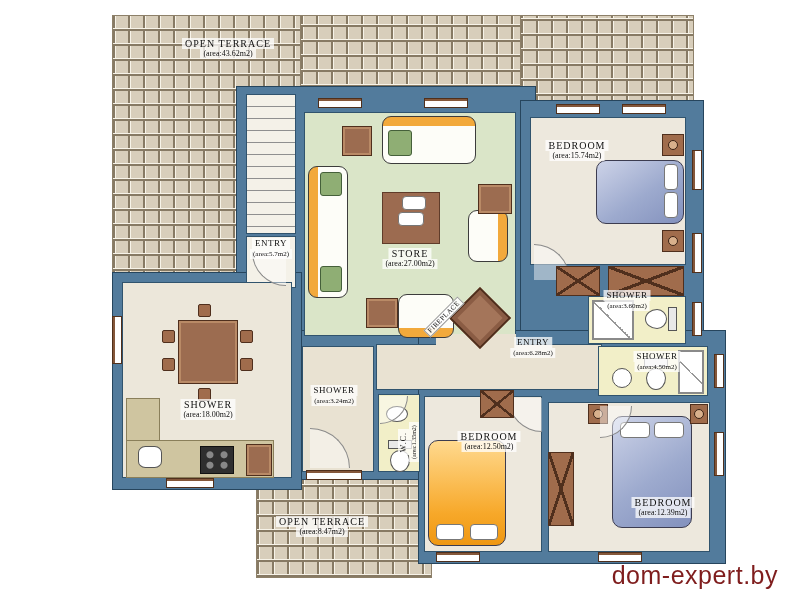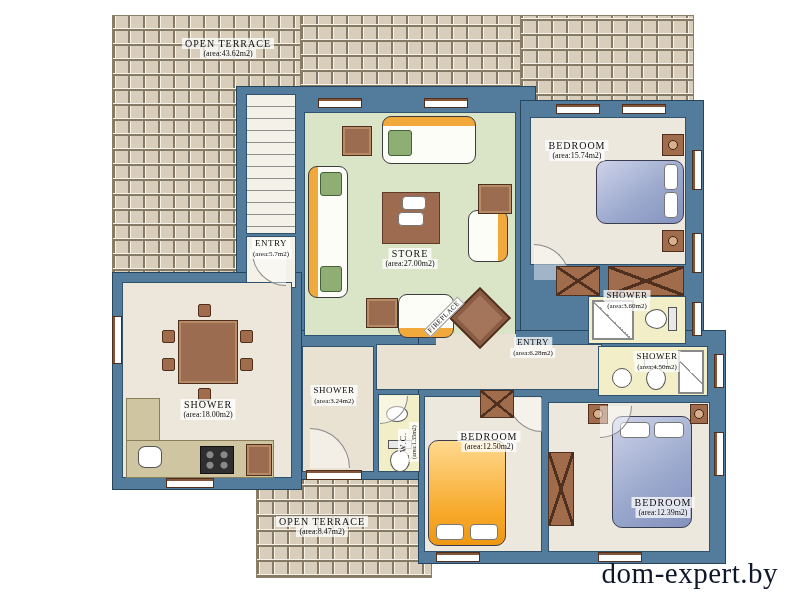--- a/index.html
+++ b/index.html
@@ -66,21 +66,21 @@
  radial-gradient(circle at 28% 70%,#888 3px,rgba(0,0,0,0) 4px),
  radial-gradient(circle at 72% 70%,#888 3px,rgba(0,0,0,0) 4px)}
 .sink{position:absolute;background:#fff;border:1px solid #555;border-radius:50%;z-index:13}
 .tray{position:absolute;background:#fff;border:2px solid #8a8a8a;z-index:12;
  background-image:linear-gradient(45deg,rgba(0,0,0,0) 47%,#999 47% 50%,rgba(0,0,0,0) 50%)}
 .toilet{position:absolute;z-index:13;width:24px;height:34px}
 .toilet .tank{position:absolute;left:0;top:0;width:24px;height:9px;background:#e8e8e8;border:1px solid #555}
 .toilet .bowl{position:absolute;left:2px;top:10px;width:20px;height:22px;background:#fff;border:1px solid #555;border-radius:50% 50% 50% 50%/45% 45% 55% 55%}
 
 
-.wm{position:absolute;right:22px;bottom:10px;font-family:Liberation Serif, serif;font-size:29px;color:#0f172a;z-index:40;letter-spacing:.5px}
+.wm{position:absolute;right:22px;bottom:10px;font-family:Liberation Sans, sans-serif;font-size:25px;color:#7f1d1d;z-index:40;letter-spacing:.5px}
 </style>
 </head>
 <body>
 
 <div class="stage">
 
   <div class="terrace" style="left:112px;top:15px;width:190px;height:272px"></div>
   <div class="terrace" style="left:300px;top:15px;width:222px;height:88px"></div>
   <div class="terrace" style="left:520px;top:15px;width:174px;height:97px"></div>
   <div class="terrace" style="left:256px;top:464px;width:176px;height:114px"></div>

